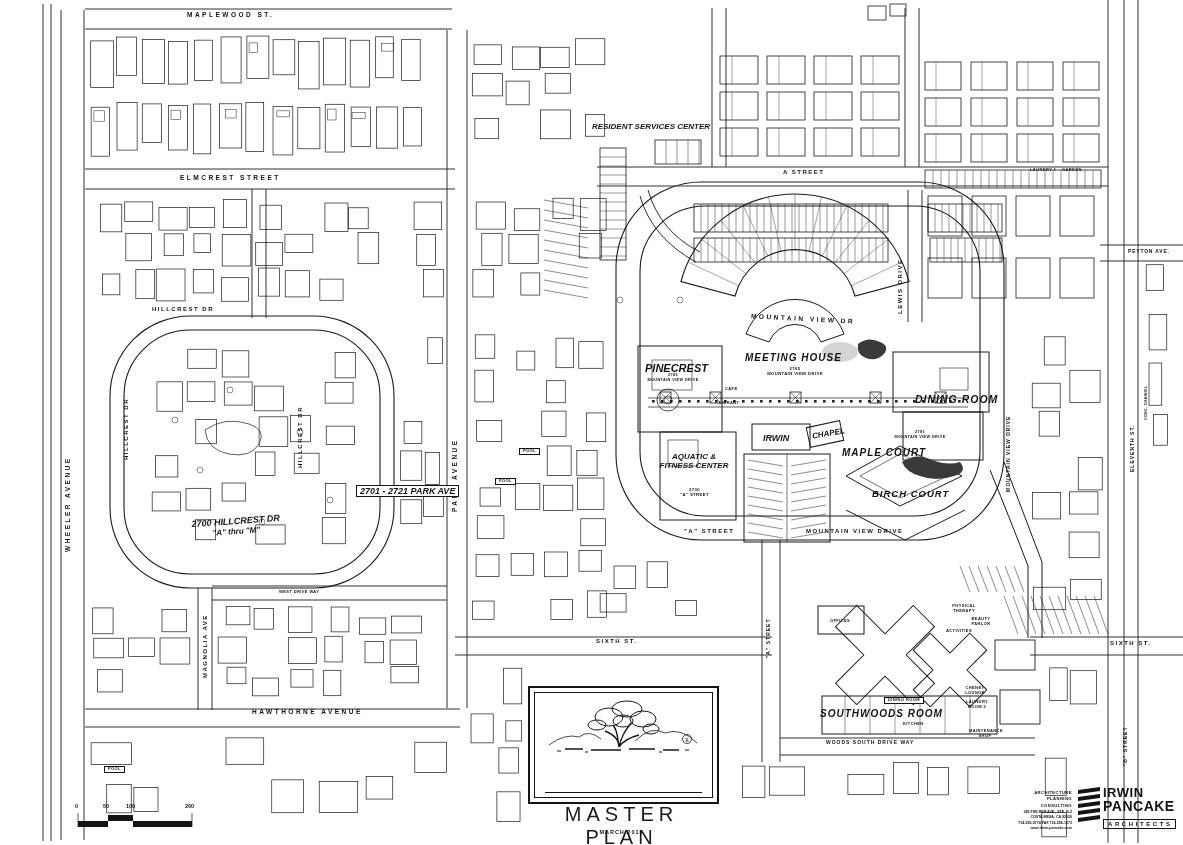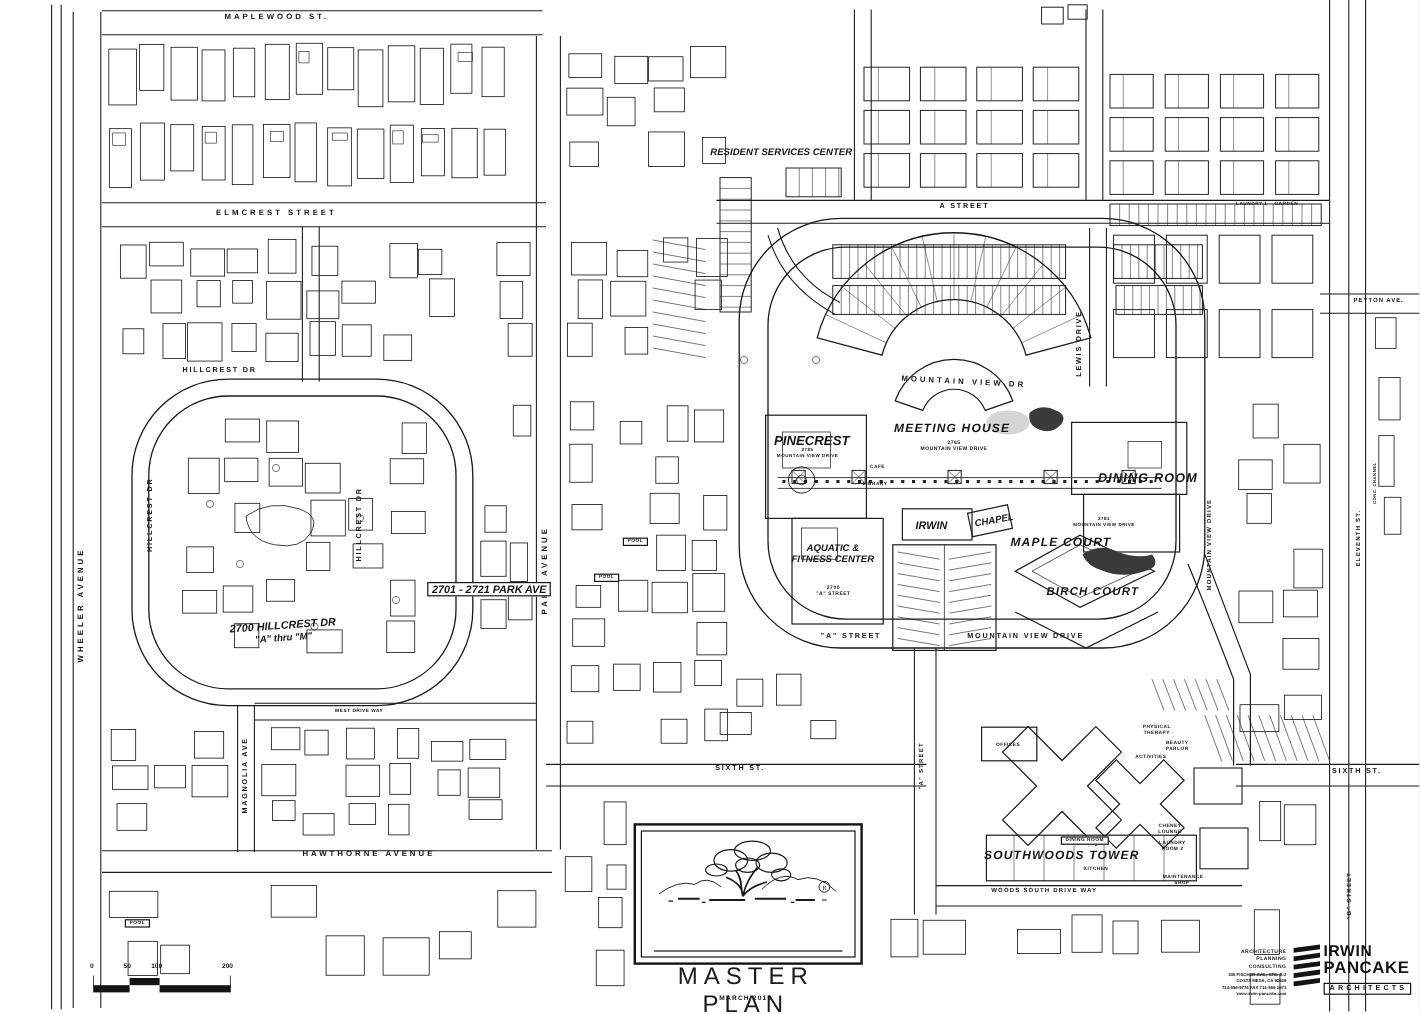--- a/index.html
+++ b/index.html
@@ -684,21 +684,21 @@
     <span>2700</span><br>
     <span>"A" STREET</span>
   </div>
 
   <div class="lbl place wrap" style="left:168px;top:516px;width:136px;font-size:9px;transform:rotate(-4deg)">
     <span>2700 HILLCREST DR</span><br>
     <span style="font-size:8px">"A" thru "M"</span>
   </div>
   <div class="lbl place boxed" style="left:356px;top:485px;font-size:9px">2701 - 2721 PARK AVE</div>
 
-  <div class="lbl place" style="left:820px;top:708px;font-size:10px;letter-spacing:1px">SOUTHWOODS TOWER</div>
+  <div class="lbl place" style="left:820px;top:708px;font-size:10px;letter-spacing:1px">SOUTHWOODS ROOM</div>
 
   <div class="lbl micro" style="left:830px;top:619px">OFFICES</div>
   <div class="lbl micro" style="left:903px;top:722px">KITCHEN</div>
   <div class="lbl micro" style="left:946px;top:629px">ACTIVITIES</div>
   <div class="lbl micro wrap" style="left:964px;top:700px;width:26px">LAUNDRY ROOM 2</div>
   <div class="lbl micro wrap" style="left:950px;top:604px;width:28px">PHYSICAL THERAPY</div>
   <div class="lbl micro wrap" style="left:969px;top:617px;width:24px">BEAUTY PARLOR</div>
   <div class="lbl micro wrap" style="left:962px;top:686px;width:26px">CHENEY LOUNGE</div>
   <div class="lbl micro wrap" style="left:969px;top:729px;width:32px">MAINTENANCE SHOP</div>
   <div class="lbl micro boxed" style="left:884px;top:697px">DINING ROOM</div>

